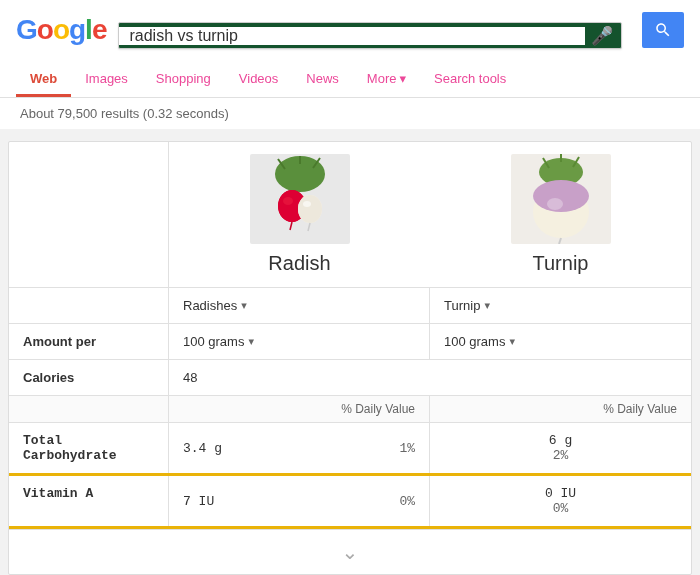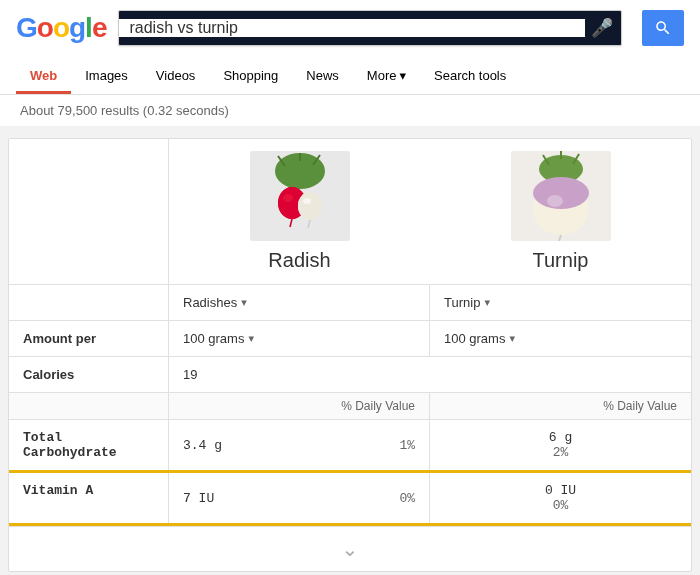--- a/index.html
+++ b/index.html
@@ -29,23 +29,24 @@
     .g-blue { color: #4285F4; }
     .g-red { color: #EA4335; }
     .g-yellow { color: #FBBC05; }
     .g-green { color: #34A853; }
     .search-box-wrapper {
       flex: 1;
       display: flex;
       align-items: center;
       border: 1px solid #ccc;
       border-radius: 2px;
-      height: 36px;
-      background: #0f172a;
+      height: 27px;
+      background: #14532d;
       box-shadow: 0 1px 2px rgba(0,0,0,0.1);
+      margin-top: 12px;
     }
     .search-input {
       flex: 1;
       border: none;
       outline: none;
       font-size: 16px;
       padding: 0 10px;
       color: #333;
     }
     .mic-icon {
@@ -76,21 +77,21 @@
     }
     .nav-tabs {
       display: flex;
       gap: 0;
       align-items: flex-end;
       padding-top: 4px;
     }
     .nav-tab {
       padding: 8px 14px;
       font-size: 13px;
-      color: #000000;
+      color: #ec4899;
       cursor: pointer;
       border-bottom: 3px solid transparent;
       white-space: nowrap;
     }
     .nav-tab.active {
       color: #dd4b39;
       border-bottom: 3px solid #dd4b39;
       font-weight: bold;
     }
     .nav-tab-more {
@@ -258,22 +259,22 @@
     </div>
     <button class="search-btn">
       <svg viewBox="0 0 24 24">
         <path d="M15.5 14h-.79l-.28-.27C15.41 12.59 16 11.11 16 9.5 16 5.91 13.09 3 9.5 3S3 5.91 3 9.5 5.91 16 9.5 16c1.61 0 3.09-.59 4.23-1.57l.27.28v.79l5 4.99L20.49 19l-4.99-5zm-6 0C7.01 14 5 11.99 5 9.5S7.01 5 9.5 5 14 7.01 14 9.5 11.99 14 9.5 14z"></path>
       </svg>
     </button>
   </div>
   <nav class="nav-tabs">
     <div class="nav-tab active">Web</div>
     <div class="nav-tab">Images</div>
+    <div class="nav-tab">Shopping</div>
     <div class="nav-tab">Videos</div>
-    <div class="nav-tab">Shopping</div>
     <div class="nav-tab">News</div>
     <div class="nav-tab nav-tab-more">
       <span>More</span>
       <span>▾</span>
     </div>
     <div class="nav-tab">Search tools</div>
   </nav>
 </div>
 
 <div id="results-info">
@@ -355,21 +356,21 @@
         <span class="dropdown-arrow">▾</span>
       </div>
       <div class="comp-row-val">
         <span>100 grams</span>
         <span class="dropdown-arrow">▾</span>
       </div>
     </div>
 
     <div class="comp-row">
       <div class="comp-row-label">Calories</div>
-      <div class="comp-row-val">19</div>
+      <div class="comp-row-val">48</div>
     </div>
 
     <div class="comp-subheader">
       <div class="comp-subheader-empty"></div>
       <div class="comp-subheader-label">% Daily Value</div>
       <div class="comp-subheader-label">% Daily Value</div>
     </div>
 
     <div class="comp-nutrient-row">
       <div class="nutrient-label">Total Carbohydrate</div>

